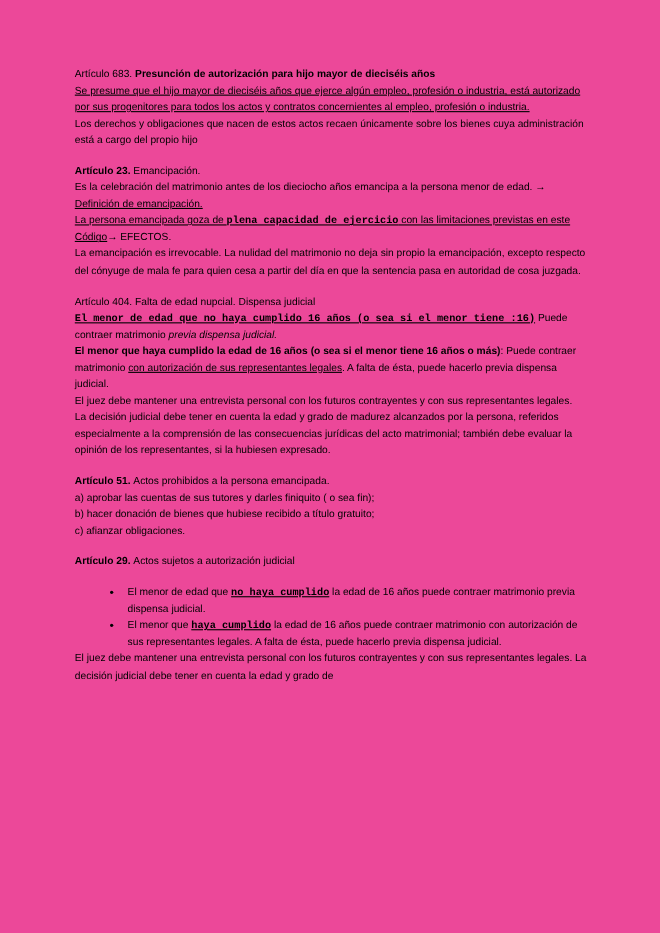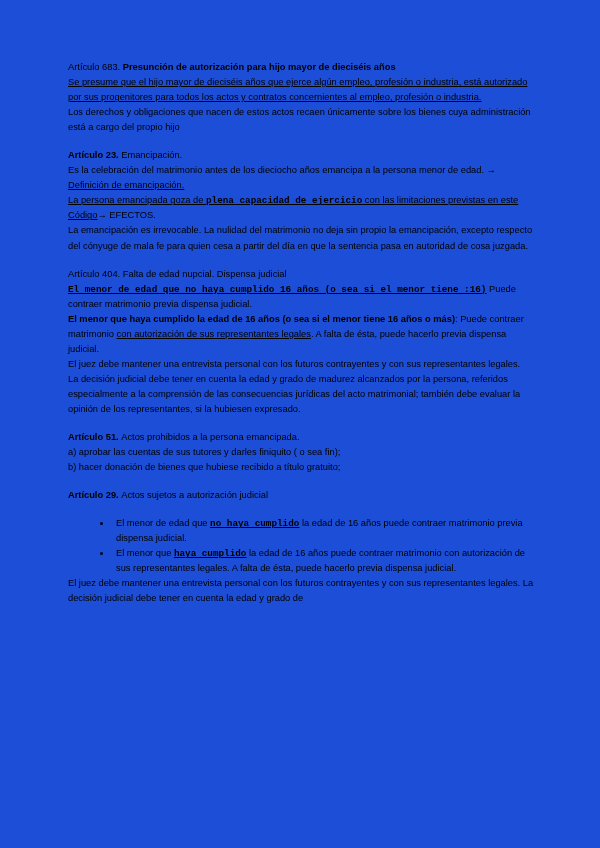--- a/index.html
+++ b/index.html
@@ -12,36 +12,36 @@
     background: #ffffff;
     font-family: "Liberation Sans", sans-serif;
     color: #000000;
   }
   .page {
     position: relative;
     width: 600px;
     height: 848px;
     box-sizing: border-box;
     padding: 60px 62px 20px 68px;
-    background: #1d4ed8;
+    background: #ec4899;
   }
   .doc {
     font-size: 9.3px;
     line-height: 1.62;
     text-align: left;
   }
   p {
     margin: 0;
   }
   .blank {
     height: 13px;
   }
   .b { font-weight: bold; }
   .u { text-decoration: underline; }
-  .i { }
+  .i { font-style: italic; }
   .bu { font-weight: bold; text-decoration: underline; font-family: Liberation Mono, monospace; }
   ul.bullets {
     margin: 0;
     padding-left: 44px;
     list-style-type: disc;
   }
   ul.bullets li {
     margin: 0 0 0 0;
     padding-left: 4px;
   }
@@ -62,20 +62,21 @@
       <div class="blank"></div>
       <p><span>Artículo 404. Falta de edad nupcial. Dispensa judicial</span></p>
       <p><span class="bu">El menor de edad que no haya cumplido 16 años (o sea si el menor tiene :16)</span><span> Puede contraer matrimonio </span><span class="i">previa dispensa judicial.</span></p>
       <p><span class="b">El menor que haya cumplido la edad de 16 años (o sea si el menor tiene 16 años o más)</span><span>: Puede contraer matrimonio </span><span class="u">con autorización de sus representantes legales</span><span>. A falta de ésta, puede hacerlo previa dispensa judicial.</span></p>
       <p><span>El juez debe mantener una entrevista personal con los futuros contrayentes y con sus representantes legales.</span></p>
       <p><span>La decisión judicial debe tener en cuenta la edad y grado de madurez alcanzados por la persona, referidos especialmente a la comprensión de las consecuencias jurídicas del acto matrimonial; también debe evaluar la opinión de los representantes, si la hubiesen expresado.</span></p>
       <div class="blank"></div>
       <p><span class="b">Artículo 51. </span><span>Actos prohibidos a la persona emancipada.</span></p>
       <p><span>a) aprobar las cuentas de sus tutores y darles finiquito ( o sea fin);</span></p>
       <p><span> b) hacer donación de bienes que hubiese recibido a título gratuito;</span></p>
+      <p><span>c) afianzar obligaciones.</span></p>
       <div class="blank"></div>
       <p><span class="b">Artículo 29. </span><span>Actos sujetos a autorización judicial</span></p>
       <div class="blank"></div>
       <ul class="bullets">
         <li><span> El menor de edad que </span><span class="bu">no haya cumplido</span><span> la edad de 16 años puede contraer matrimonio previa dispensa judicial.</span></li>
         <li><span>El menor que </span><span class="bu">haya cumplido</span><span> la edad de 16 años puede contraer matrimonio con autorización de sus representantes legales. A falta de ésta, puede hacerlo previa dispensa judicial.</span></li>
       </ul>
       <p><span>El juez debe mantener una entrevista personal con los futuros contrayentes y con sus representantes legales. La decisión judicial debe tener en cuenta la edad y grado de</span></p>
     </div>
 </div>

